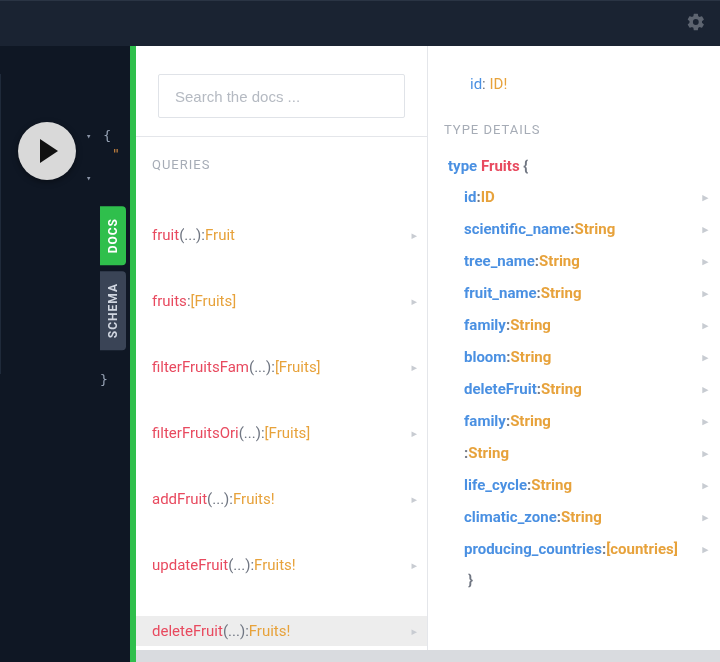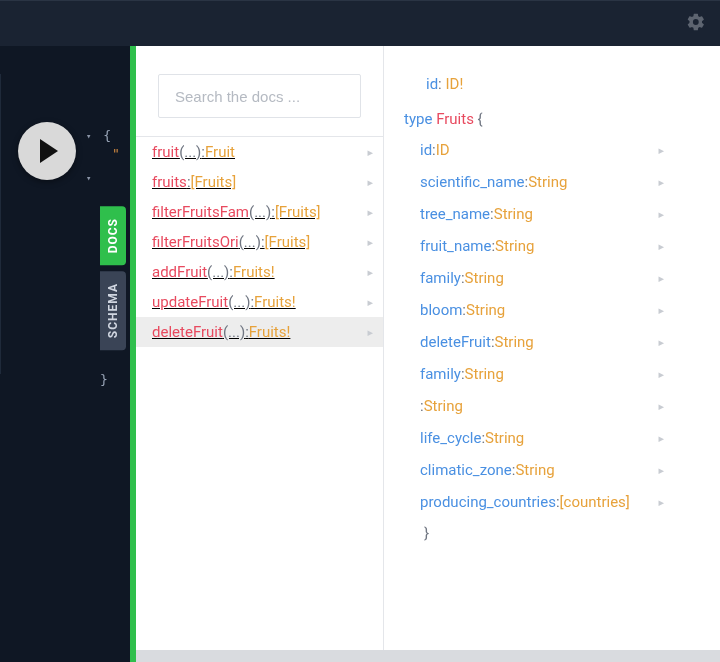--- a/index.html
+++ b/index.html
@@ -95,23 +95,22 @@
     left: 136px; top: 0;
     width: 584px; height: 616px;
     background: #fff;
     display: flex;
   }
   .col {
     position: relative;
     overflow: hidden;
   }
   .col.left {
-    width: 248px;
+    width: 292px;
     border-right: 1px solid #e4e6ea;
-    text-decoration: underline;
   }
   .col.right {
     width: 292px;
   }
 
   .search-wrap { padding: 28px 22px 18px 22px; }
   .search-input {
     width: 100%;
     height: 44px;
     border: 1px solid #e0e3e8;
@@ -132,20 +131,21 @@
     letter-spacing: 1px;
     padding: 20px 16px 12px 16px;
   }
 
   .row {
     display: flex; align-items: flex-end;
     padding: 6px 10px 6px 16px;
     font-size: 15px;
     cursor: pointer;
     position: relative;
+    margin-top: 36px;
   }
   .row.selected { background: #ededed; }
   .row .chev {
     position: absolute; right: 10px; top: 50%; transform: translateY(-50%);
     color: #c8ccd2; font-size: 11px;
   }
   .fn-name { color: #e84a5f; }
   .args { color: #707682; }
   .colon { color: #707682; }
   .ret, .type-ref, .field-type { color: #e7a23b; }
@@ -158,20 +158,21 @@
   }
   .sig .line1 .fn-name { color: #e84a5f; }
   .sig .paren { color: #e84a5f; }
   .sig .argrow { padding-left: 22px; }
   .sig .argname { color: #4a90e2; }
   .sig .argtype { color: #e7a23b; }
   .sig .rettype { color: #e7a23b; }
 
   .fields {
     padding: 0 10px 0 20px;
+    font-weight: bold;
   }
   .fields .type-line {
     font-size: 15px;
     padding: 8px 0 6px 0;
   }
   .fields .type-kw { color: #4a90e2; }
   .fields .type-name { color: #e84a5f; }
   .fields .brace2 { color: #707682; }
   .field-row {
     display: flex; align-items: center;
@@ -240,20 +241,21 @@
   </div>
 
   <div class="docs-panel">
 
     <div class="col left">
       <div class="search-wrap">
         <input class="search-input" placeholder="Search the docs ..." style="">
       </div>
       <div class="divider"></div>
 
+      <div class="section-title">QUERIES</div>
 
       <div class="row">
         <span class="fn-name">fruit</span>
           <span class="args">(...)</span>
           <span class="colon">: </span>
           <span class="ret">Fruit</span>
         <span class="chev">▸</span>
       </div>
       <div class="row">
         <span class="fn-name">fruits</span>
@@ -300,20 +302,21 @@
       </div>
     </div>
 
     <div class="col right">
       <div class="sig">
         <div class="argrow">
           <span class="argname">id</span><span class="colon">: </span><span class="argtype">ID!</span>
         </div>
       </div>
 
+      <div class="section-title">TYPE DETAILS</div>
 
       <div class="fields">
         <div class="type-line">
           <span class="type-kw">type</span>
           <span> </span>
           <span class="type-name">Fruits</span>
           <span> </span>
           <span class="brace2">{</span>
         </div>
         <div id="field-list">

